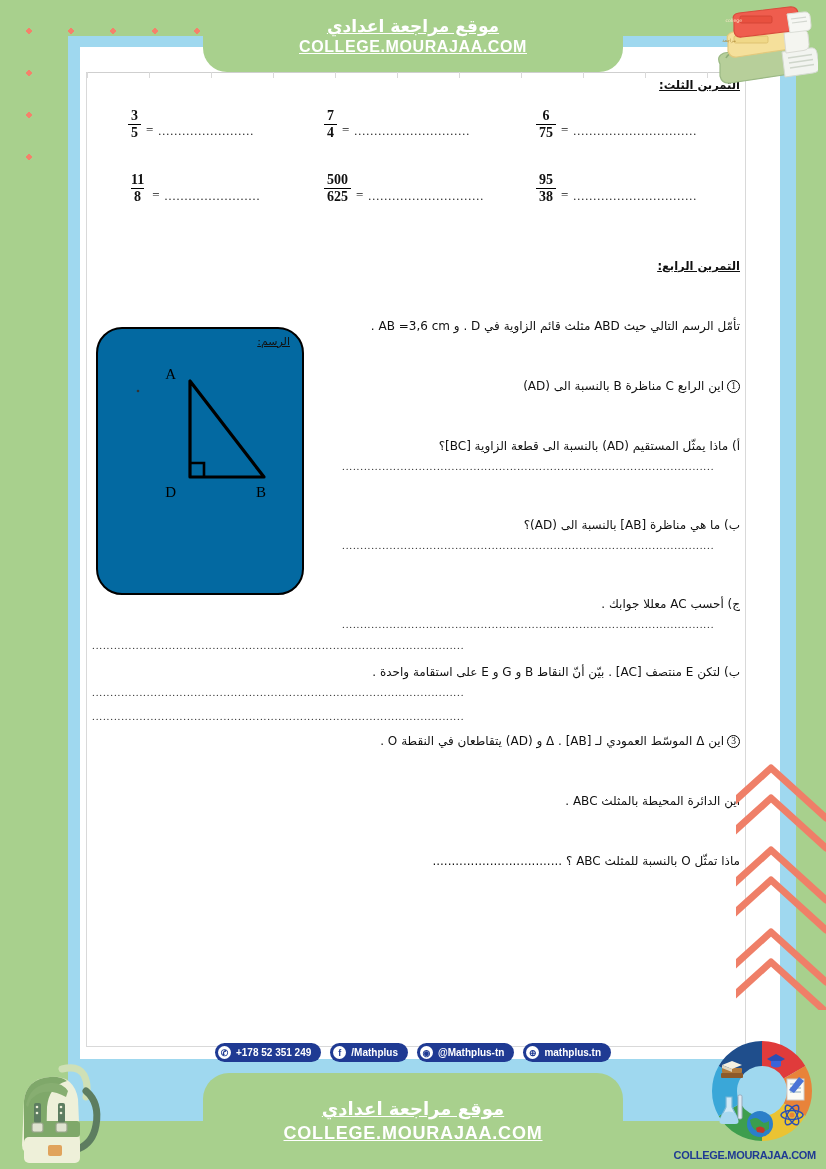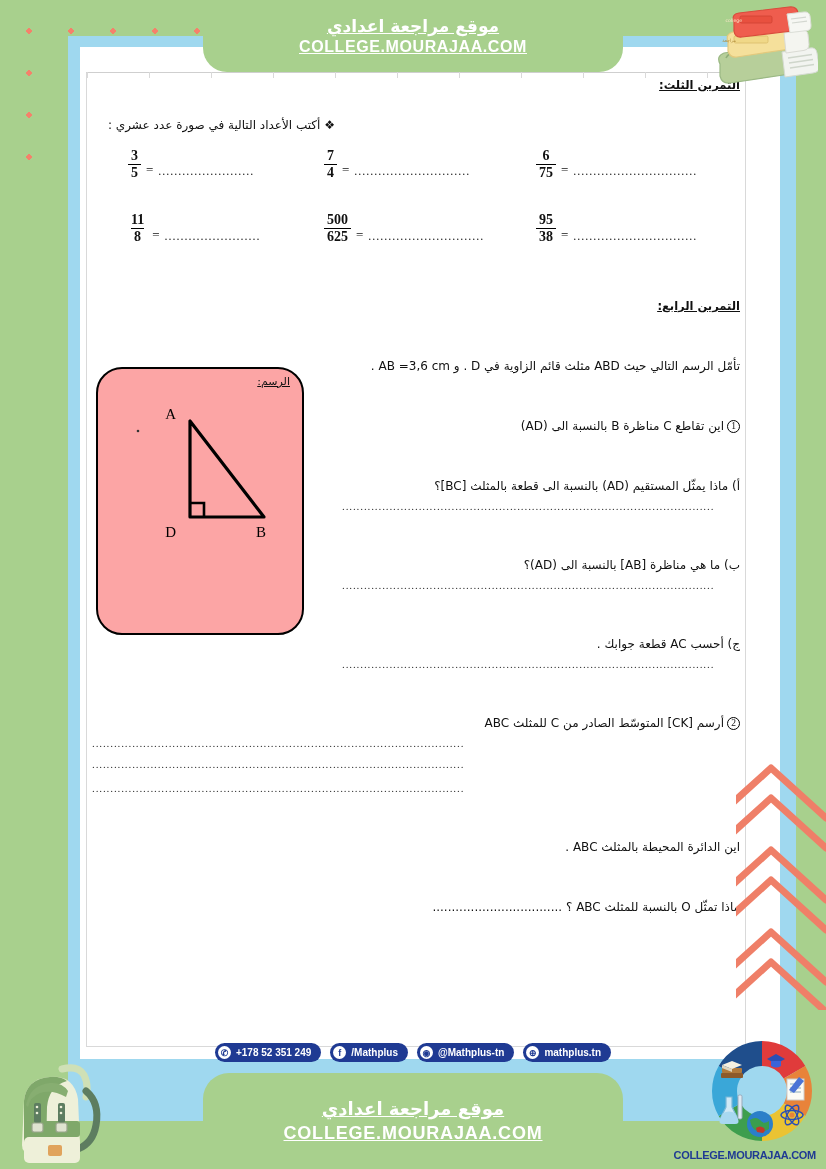--- a/index.html
+++ b/index.html
@@ -292,21 +292,21 @@
   .ex4-right { width: 398px; margin-left: auto; }
   .full-width { width: 100%; }
 
   
   .fig-box {
     position: absolute;
     left: 4px; top: 8px;
     width: 208px; height: 268px;
     border: 2.4px solid #000;
     border-radius: 26px;
-    background: #fca5a5;
+    background: #0369a1;
     z-index: 6;
   }
   .fig-label {
     position: absolute;
     right: 12px; top: 6px;
     font-size: 11px;
     text-decoration: underline;
     font-family: "DejaVu Sans", "Liberation Sans", sans-serif;
   }
   .fig-svg { position: absolute; left: 0; top: 0; }
@@ -378,21 +378,20 @@
   <div class="header-ar">موقع مراجعة اعدادي</div>
   <div class="header-url">COLLEGE.MOURAJAA.COM</div>
 </div>
 
 <div class="doc">
 
   <div class="ex-title-wrap">
     <div class="ex-title">التمرين الثلث:</div>
   </div>
 
-  <div class="instr">❖ أكتب الأعداد التالية في صورة عدد عشري :</div>
 
   <div class="frac-row">
     <div class="frac-item" style="width:196px">
       <div class="frac">
         <span class="num">3</span>
         <span class="den">5</span>
       </div>
       <span class="eq">=</span>
       <span class="dots-fill">........................</span>
     </div>
@@ -459,37 +458,38 @@
 
         <text x="78" y="50" font-size="15" font-family="Liberation Serif, serif" fill="#000">A</text>
         <text x="78" y="168" font-size="15" font-family="Liberation Serif, serif" fill="#000">D</text>
         <text x="168" y="168" font-size="15" font-family="Liberation Serif, serif" fill="#000">B</text>
       </svg>
     </div>
 
     <div class="ex4-right">
       <div class="q-line">تأمّل الرسم التالي حيث ABD مثلث قائم الزاوية في D . و AB =3,6 cm .</div>
       <div class="q-line">
-        <span class="num-circ">1</span><span>اين تقاطع C مناظرة B بالنسبة الى (AD)</span>
-      </div>
-      <div class="q-line">أ) ماذا يمثّل المستقيم (AD) بالنسبة الى قطعة بالمثلث [BC]؟</div>
+        <span class="num-circ">1</span><span>اين الرابع C مناظرة B بالنسبة الى (AD)</span>
+      </div>
+      <div class="q-line">أ) ماذا يمثّل المستقيم (AD) بالنسبة الى قطعة الزاوية [BC]؟</div>
       <div class="dotted-line">......................................................................................................</div>
       <div class="q-line">ب) ما هي مناظرة [AB] بالنسبة الى (AD)؟</div>
       <div class="dotted-line">......................................................................................................</div>
-      <div class="q-line">ج) أحسب AC قطعة جوابك .</div>
+      <div class="q-line">ج) أحسب AC معللا جوابك .</div>
       <div class="dotted-line">......................................................................................................</div>
-      <div class="q-line">
-        <span class="num-circ">2</span><span>أرسم [CK] المتوسّط الصادر من C للمثلث ABC</span>
-      </div>
     </div>
 
     <div class="full-width" style="margin-top:2px">
       <div class="dotted-line">......................................................................................................</div>
+      <div class="q-line" style="margin-top:14px">ب) لتكن E منتصف [AC] . بيّن أنّ النقاط B و G و E على استقامة واحدة .</div>
       <div class="dotted-line">......................................................................................................</div>
       <div class="dotted-line" style="margin-top:12px">......................................................................................................</div>
+      <div class="q-line" style="margin-top:12px">
+        <span class="num-circ">3</span><span>اين Δ الموسّط العمودي لـ [AB] . Δ و (AD) يتقاطعان في النقطة O .</span>
+      </div>
       <div class="q-line">اين الدائرة المحيطة بالمثلث ABC .</div>
       <div class="q-line">ماذا تمثّل O بالنسبة للمثلث ABC ؟ ..................................</div>
     </div>
 
   </div>
 </div>
 
 <div class="social-bar">
   <div class="badge">
     <span class="badge-ic">✆</span>

